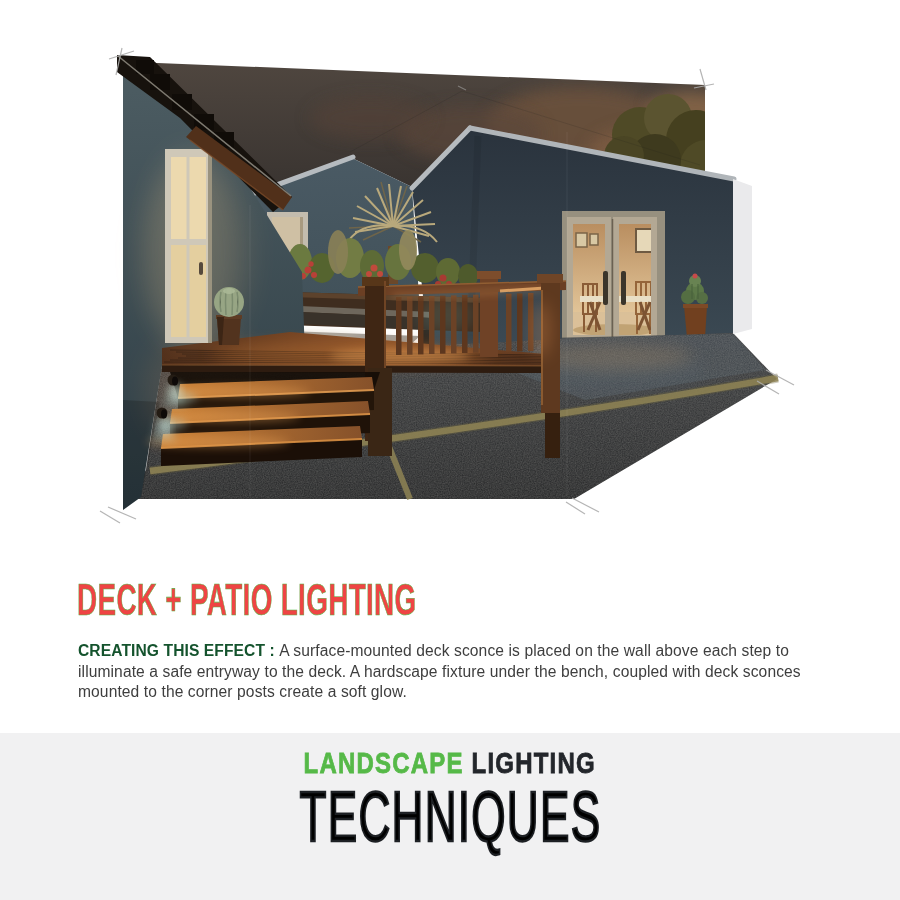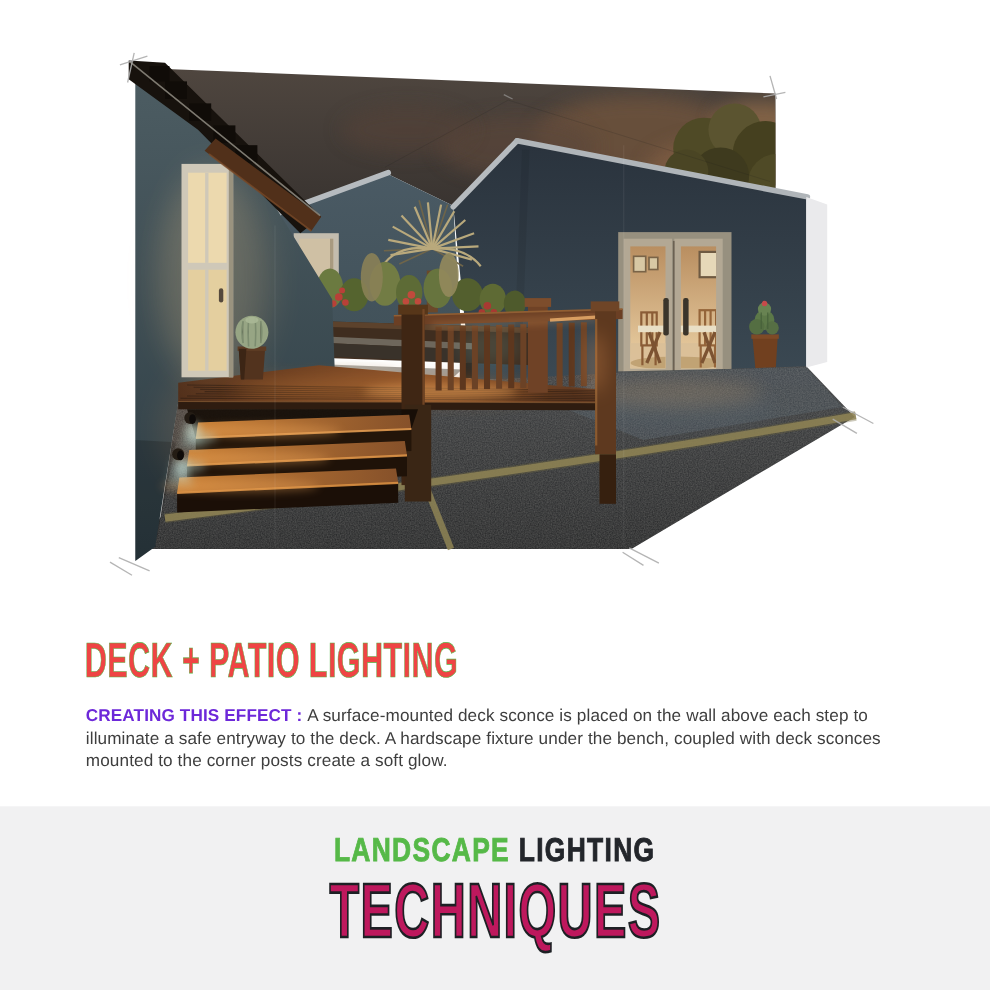--- a/index.html
+++ b/index.html
@@ -10,30 +10,30 @@
 
   .article-heading{position:absolute;left:77px;top:547px;white-space:nowrap;
      font-size:45px;font-weight:bold;line-height:1;color:#ef4444;
      -webkit-text-stroke:0.6px #56b948;}
   .condense{display:inline-block;transform:scaleX(0.62);transform-origin:left center;
      letter-spacing:0.5px;}
   .body-copy{position:absolute;left:78px;width:756px;margin:0;
      font-size:15.6px;line-height:20.6px;color:#3e3e3e;letter-spacing:0.1px;}
   .p1{top:596px;}
   .p2{top:641px;}
-  .body-copy b{color:#6d28d9;}
+  .body-copy b{color:#14532d;}
 
   .footer{position:absolute;left:0;top:733px;width:900px;height:167px;background:#f1f1f2;
      text-align:center;}
-  .brand-line{margin-top:26px;font-size:30px;font-weight:bold;line-height:1;white-space:nowrap;}
+  .brand-line{margin-top:15px;font-size:30px;font-weight:bold;line-height:1;white-space:nowrap;}
   .brand-line .condense-c{display:inline-block;transform:scaleX(0.80);transform-origin:center;
      letter-spacing:1.5px;-webkit-text-stroke:0.8px currentColor;color:#23262b;}
   .brand-green{color:#56b948;-webkit-text-stroke:0.8px #56b948;}
   .brand-dark{color:#23262b;-webkit-text-stroke:0.8px #23262b;}
-  .brand-title{margin-top:4px;font-size:70px;font-weight:bold;line-height:1;color:#be185d;
+  .brand-title{margin-top:4px;font-size:70px;font-weight:normal;line-height:1;color:#000000;
      white-space:nowrap;}
   .brand-title .condense-c{display:inline-block;transform:scaleX(0.63);transform-origin:center;
      letter-spacing:2px;-webkit-text-stroke:2.4px #1d2024;}
 </style>
 </head>
 <body>
 
 <div class="page">
 
   <div class="hero">

